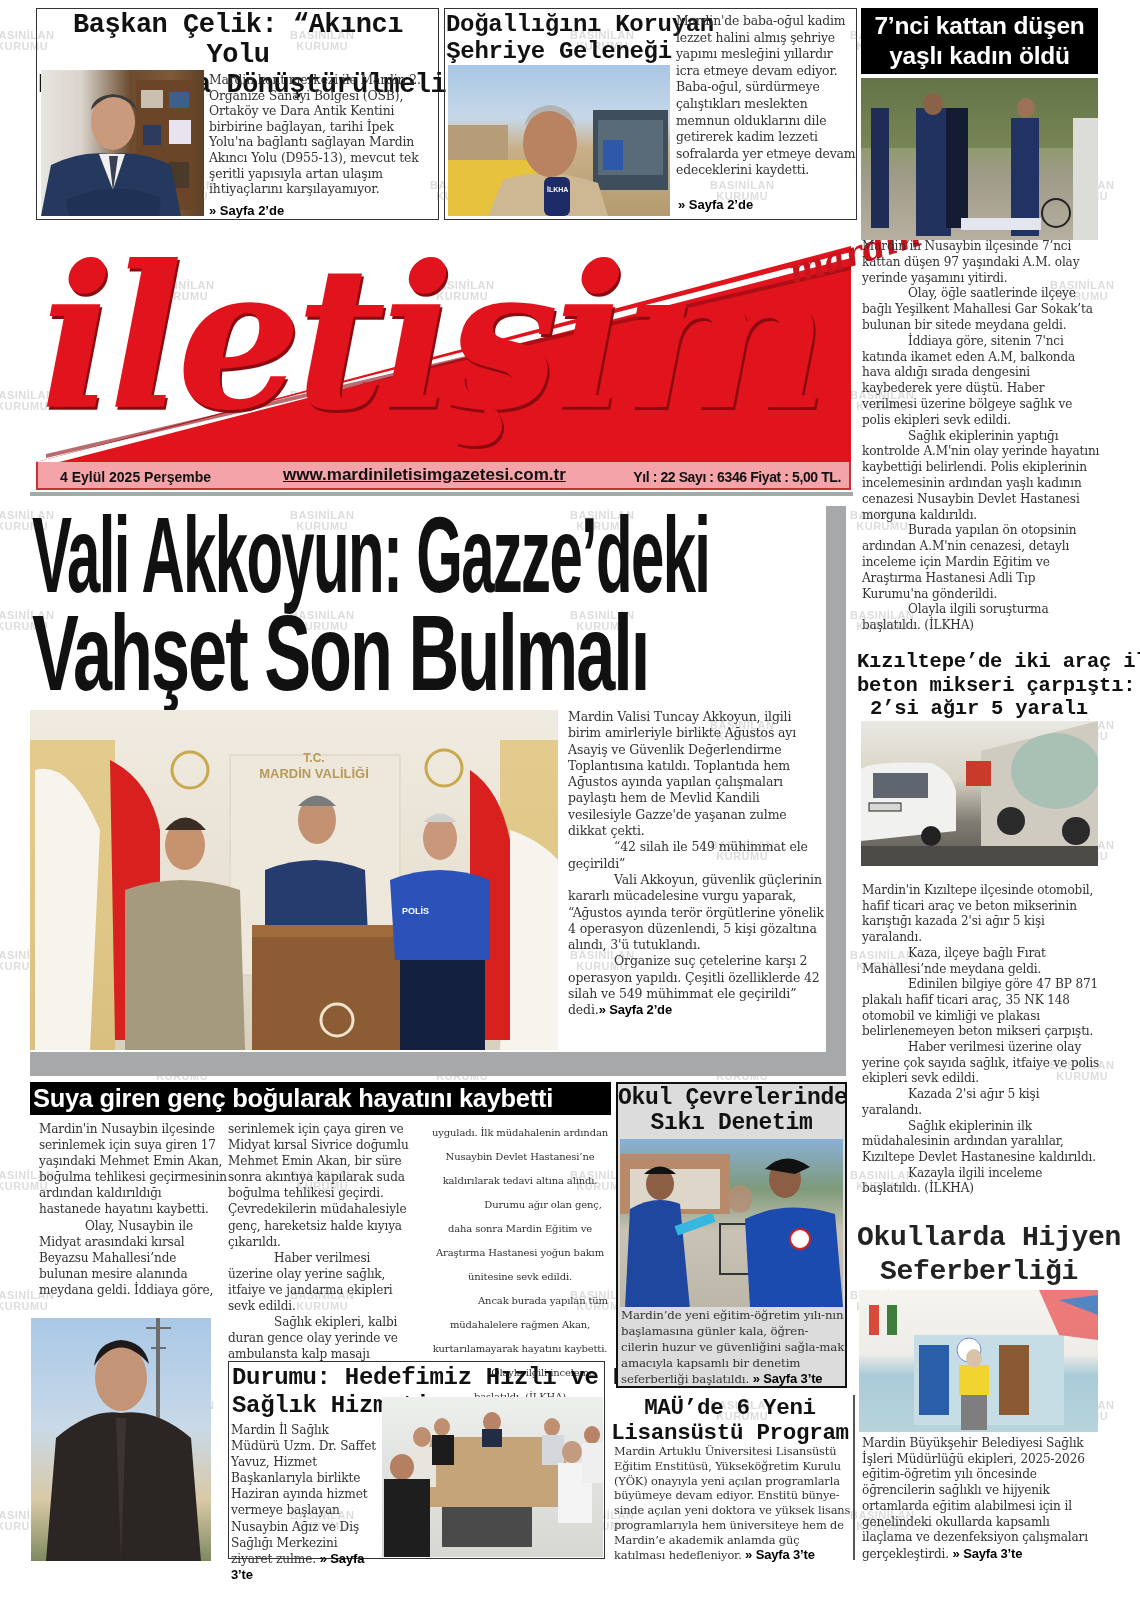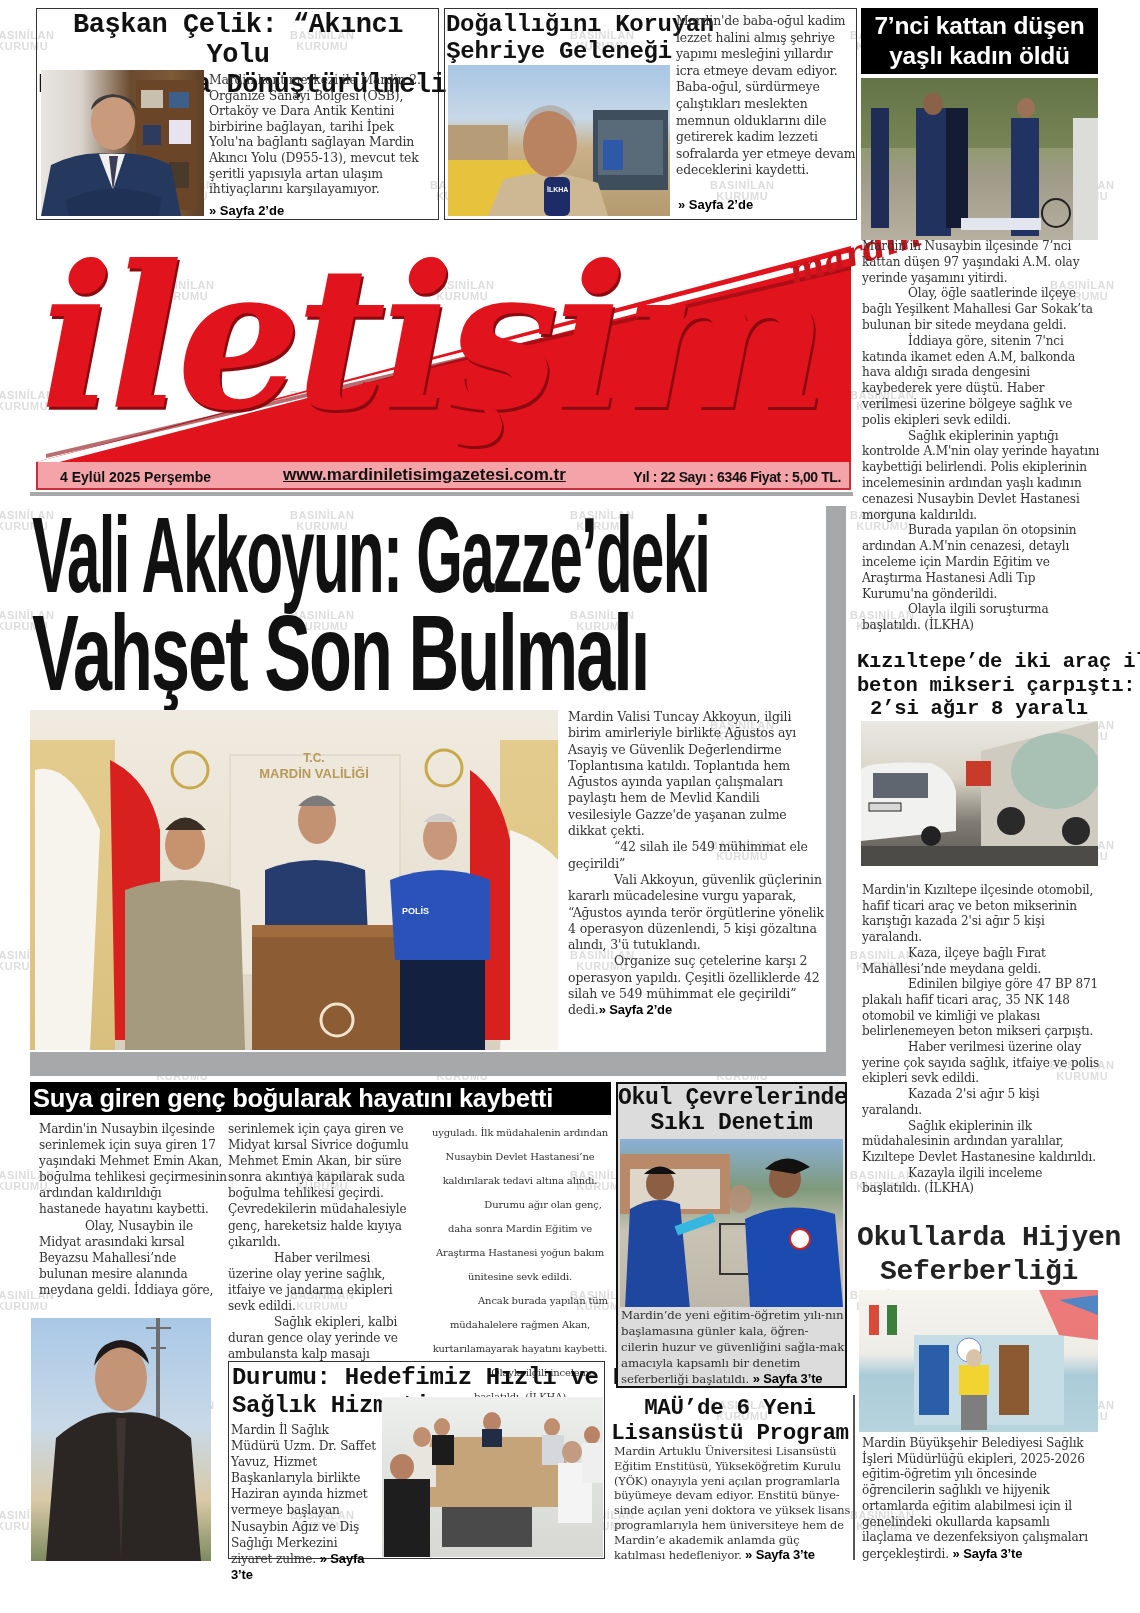--- a/index.html
+++ b/index.html
@@ -348,21 +348,21 @@
   <p class="indent">Olay, öğle saatlerinde ilçeye bağlı Yeşilkent Mahallesi Gar Sokak’ta bulunan bir sitede meydana geldi.</p>
   <p class="indent">İddiaya göre, sitenin 7'nci katında ikamet eden A.M, balkonda hava aldığı sırada dengesini kaybederek yere düştü. Haber verilmesi üzerine bölgeye sağlık ve polis ekipleri sevk edildi.</p>
   <p class="indent">Sağlık ekiplerinin yaptığı kontrolde A.M'nin olay yerinde hayatını kaybettiği belirlendi. Polis ekiplerinin incelemesinin ardından yaşlı kadının cenazesi Nusaybin Devlet Hastanesi morguna kaldırıldı.</p>
   <p class="indent">Burada yapılan ön otopsinin ardından A.M'nin cenazesi, detaylı inceleme için Mardin Eğitim ve Araştırma Hastanesi Adli Tıp Kurumu'na gönderildi.</p>
   <p class="indent">Olayla ilgili soruşturma başlatıldı. (İLKHA)</p>
 </div>
 
 <div class="abs sans-h" style="left:857px; top:650px; width:244px; text-align:center; font-size:20.5px; line-height:23.5px; letter-spacing:-0.2px;">
   <div style="white-space:nowrap;">Kızıltepe’de iki araç ile</div>
   <div style="white-space:nowrap;">beton mikseri çarpıştı:</div>
-  <div>2’si ağır 8 yaralı</div>
+  <div>2’si ağır 5 yaralı</div>
 </div>
 <div class="photo" style="left:861px; top:721px; width:237px; height:145px; background: linear-gradient(180deg,#e9e8e2 0%,#d8d3c5 40%,#7f7b72 70%,#5b5955 100%);">
   <svg width="237" height="145">
     <path d="M120 30 L237 0 L237 140 L120 130 Z" fill="#cfcbc0"></path>
     <ellipse cx="195" cy="50" rx="45" ry="38" fill="#9fbdb2" opacity="0.8"></ellipse>
     <circle cx="150" cy="100" r="14" fill="#2a2a2a"></circle>
       <circle cx="215" cy="110" r="14" fill="#2a2a2a"></circle>
     <rect x="105" y="40" width="25" height="25" fill="#c83a2a"></rect>
     <path d="M0 48 Q10 40 70 42 Q90 50 95 70 L95 110 L0 120 Z" fill="#f1f1ef"></path>
     <rect x="12" y="52" width="55" height="25" fill="#5f6670"></rect>

